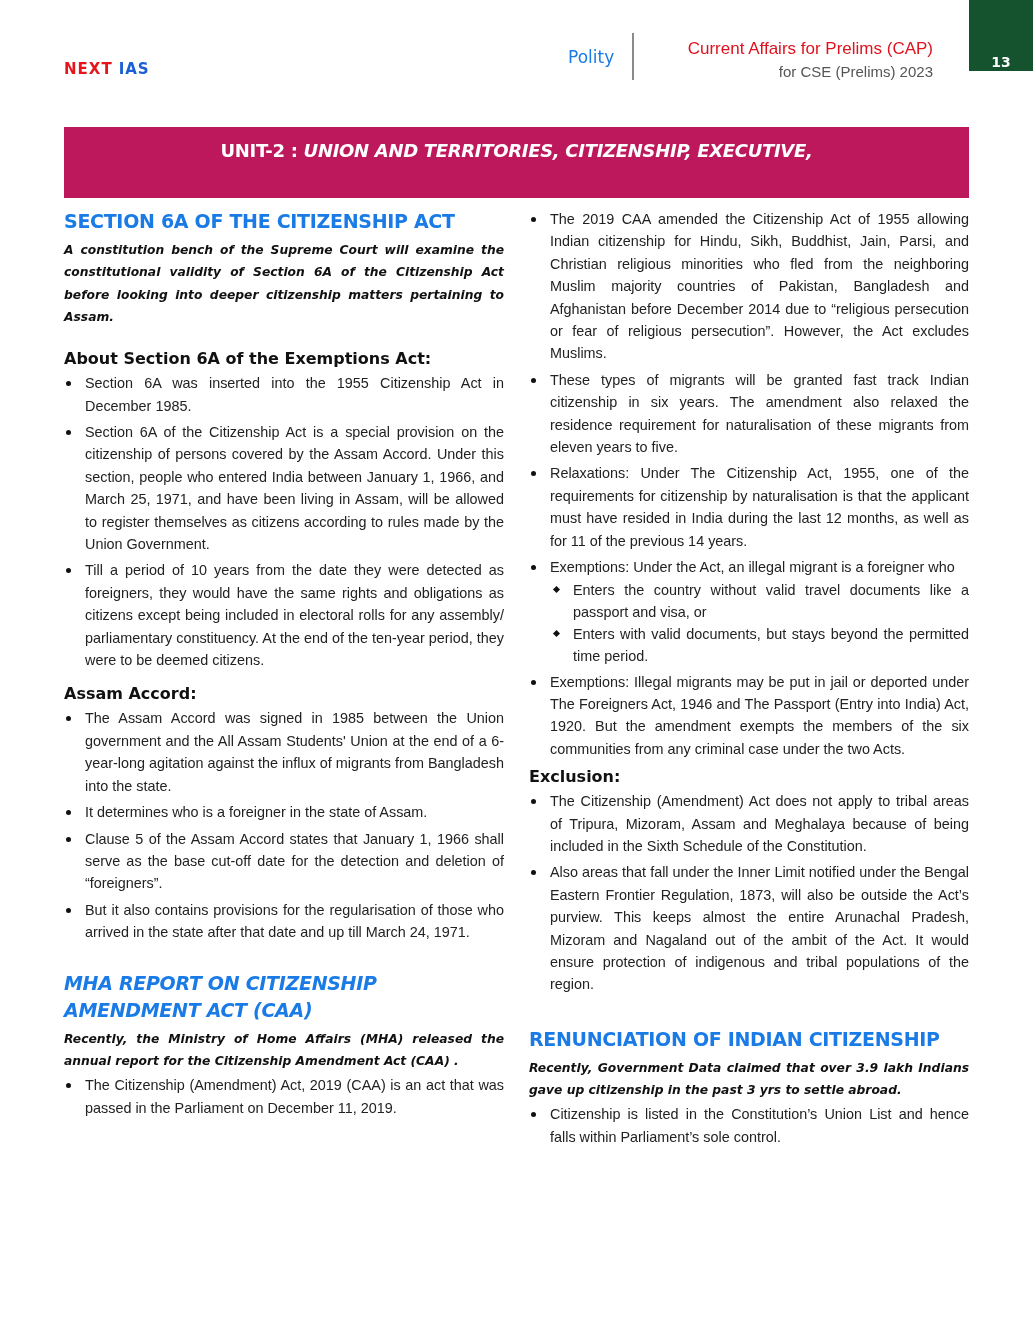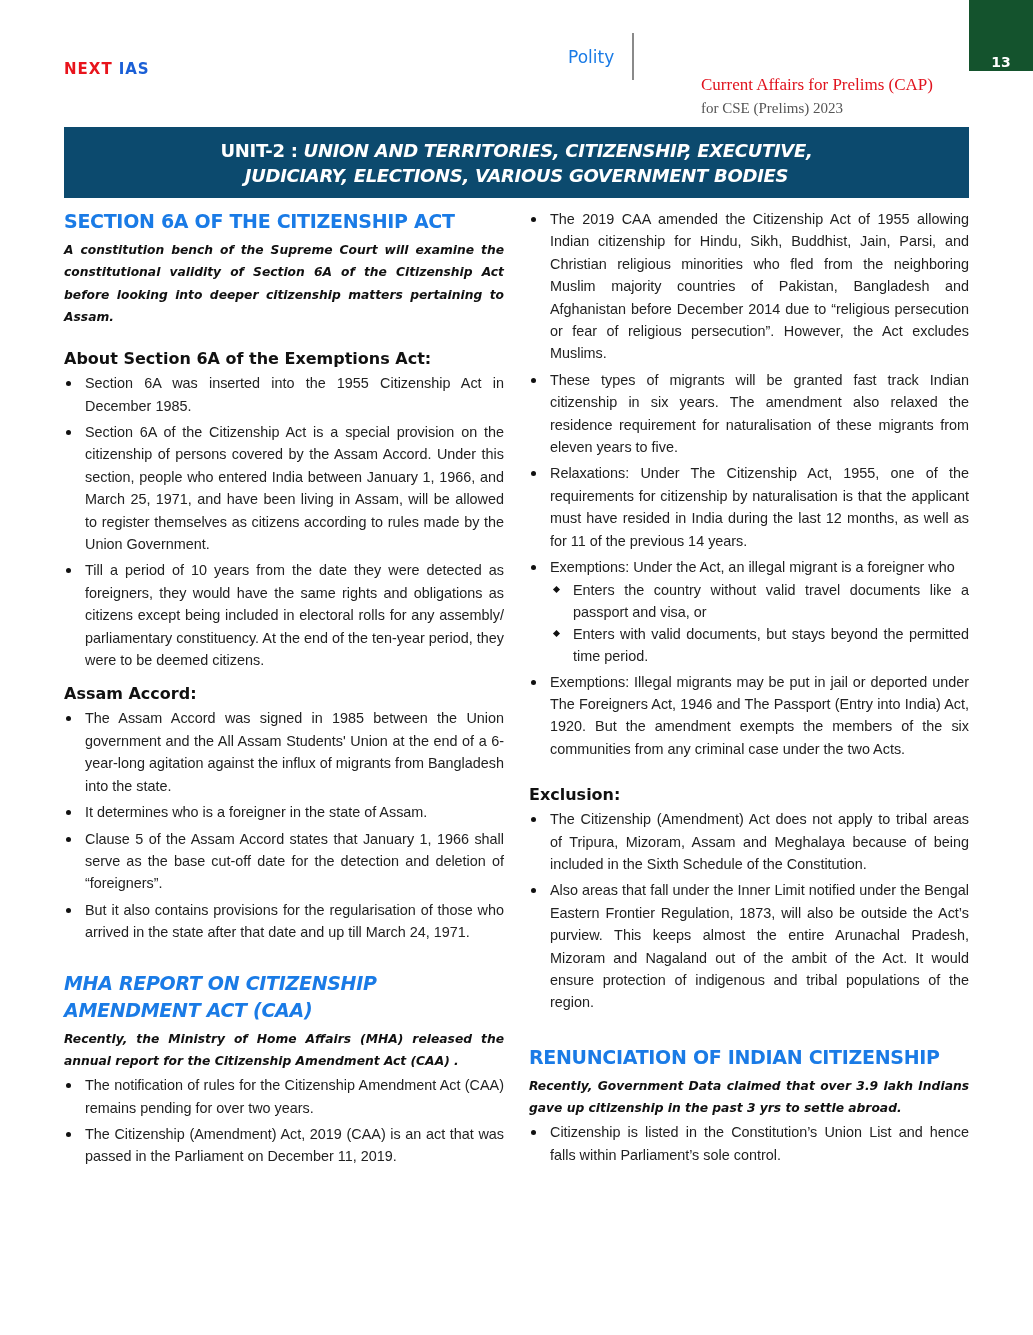--- a/index.html
+++ b/index.html
@@ -6,27 +6,27 @@
   html, body { width: 1033px; height: 1335px; background: #ffffff; overflow: hidden; }
   body { position: relative; font-family: "Liberation Sans", sans-serif; color: #222; }
 
   
   .logo { position: absolute; left: 64px; top: 61px; font-family: "DejaVu Sans", sans-serif; font-weight: bold; font-size: 15px; letter-spacing: 1px; line-height: 16px; }
   .logo .next { color: #e8141c; }
   .logo .x { color: #e8141c; }
   .logo .ias { color: #1a5fd6; margin-left: 6px; }
   .hdr-subject { position: absolute; left: 568px; top: 47px; font-family: "DejaVu Sans", sans-serif; font-size: 17px; color: #1a7be6; }
   .hdr-divider { position: absolute; left: 632px; top: 33px; width: 2px; height: 47px; background: #8a8a8a; }
-  .hdr-title { position: absolute; right: 100px; top: 38px; text-align: left; font-family: Liberation Serif, serif; margin-top: 36px; }
+  .hdr-title { position: absolute; right: 100px; top: 38px; text-align: right; font-family: Liberation Sans, sans-serif; }
   .hdr-title .t1 { color: #e0121d; font-size: 17px; line-height: 22px; }
   .hdr-title .t2 { color: #555; font-size: 15px; line-height: 24px; }
   .page-tab { position: absolute; left: 969px; top: 0; width: 64px; height: 71px; background: #14532d; color: #fff; font-family: "DejaVu Sans", sans-serif; font-size: 14px; font-weight: bold; text-align: center; padding-top: 54px; line-height: 16px; }
 
   
-  .unit-banner { position: absolute; left: 64px; top: 127px; width: 905px; height: 71px; background: #0c4a6e; color: #fff; text-align: center; font-family: "DejaVu Sans", sans-serif; font-weight: bold; font-size: 18px; line-height: 25px; padding-top: 11px; letter-spacing: -0.3px; }
+  .unit-banner { position: absolute; left: 64px; top: 127px; width: 905px; height: 71px; background: #be185d; color: #fff; text-align: center; font-family: "DejaVu Sans", sans-serif; font-weight: bold; font-size: 18px; line-height: 25px; padding-top: 11px; letter-spacing: -0.3px; }
   .unit-banner .italic { font-style: italic; }
 
   
   .col { position: absolute; top: 208px; width: 440px; }
   .col-left { left: 64px; }
   .col-right { left: 529px; }
 
   h2.section { color: #1a7be6; font-family: "DejaVu Sans", sans-serif; font-weight: bold; font-size: 19px; line-height: 27px; letter-spacing: -0.3px; }
   .lead { font-family: "DejaVu Sans", sans-serif; font-style: italic; font-weight: bold; font-size: 12.3px; line-height: 22.3px; color: #111; text-align: justify; text-align-last: left; }
   h3.sub { font-family: "DejaVu Sans", sans-serif; font-weight: bold; font-size: 16px; line-height: 22px; color: #111; margin-top: 12px; margin-bottom: 2px; }
@@ -47,21 +47,20 @@
 <div class="hdr-subject">Polity</div>
 <div class="hdr-divider"></div>
 <div class="hdr-title">
   <div class="t1">Current Affairs for Prelims (CAP)</div>
   <div class="t2">for CSE (Prelims) 2023</div>
 </div>
 <div class="page-tab">13</div>
 
 <div class="unit-banner">
   <div><span>UNIT-2 : </span><span class="italic">UNION AND TERRITORIES, CITIZENSHIP, EXECUTIVE,</span></div>
-  <div class="italic">JUDICIARY, ELECTIONS, VARIOUS GOVERNMENT BODIES</div>
 </div>
 
 <div class="col col-left">
   <h2 class="section">SECTION 6A OF THE CITIZENSHIP ACT</h2>
   <p class="lead" style="margin-top:4px;">A constitution bench of the Supreme Court will examine the constitutional validity of Section 6A of the Citizenship Act before looking into deeper citizenship matters pertaining to Assam.</p>
   <h3 class="sub" style="margin-top:20px;">About Section 6A of the Exemptions Act:</h3>
   <ul class="bullets">
     <li>Section 6A was inserted into the 1955 Citizenship Act in December 1985.</li>
     <li>Section 6A of the Citizenship Act is a special provision on the citizenship of persons covered by the Assam Accord. Under this section, people who entered India between January 1, 1966, and March 25, 1971, and have been living in Assam, will be allowed to register themselves as citizens according to rules made by the Union Government.</li>
     <li>Till a period of 10 years from the date they were detected as foreigners, they would have the same rights and obligations as citizens except being included in electoral rolls for any assembly/ parliamentary constituency. At the end of the ten-year period, they were to be deemed citizens.</li>
@@ -70,40 +69,39 @@
   <ul class="bullets">
     <li>The Assam Accord was signed in 1985 between the Union government and the All Assam Students' Union at the end of a 6-year-long agitation against the influx of migrants from Bangladesh into the state.</li>
     <li>It determines who is a foreigner in the state of Assam.</li>
     <li>Clause 5 of the Assam Accord states that January 1, 1966 shall serve as the base cut-off date for the detection and deletion of “foreigners”.</li>
     <li>But it also contains provisions for the regularisation of those who arrived in the state after that date and up till March 24, 1971.</li>
   </ul>
 
   <h2 class="section" style="margin-top:26px;font-style:italic;">MHA REPORT ON CITIZENSHIP AMENDMENT ACT (CAA)</h2>
   <p class="lead" style="margin-top:4px;">Recently, the Ministry of Home Affairs (MHA) released the annual report for the Citizenship Amendment Act (CAA) .</p>
   <ul class="bullets" style="margin-top:2px;">
-    <li>The notification of rules for the Citizenship Amendment Act (CAA) remains pending for over two years.</li>
     <li>The Citizenship (Amendment) Act, 2019 (CAA) is an act that was passed in the Parliament on December 11, 2019.</li>
   </ul>
 </div>
 
 <div class="col col-right">
   <ul class="bullets">
     <li>The 2019 CAA amended the Citizenship Act of 1955 allowing Indian citizenship for Hindu, Sikh, Buddhist, Jain, Parsi, and Christian religious minorities who fled from the neighboring Muslim majority countries of Pakistan, Bangladesh and Afghanistan before December 2014 due to “religious persecution or fear of religious persecution”. However, the Act excludes Muslims.</li>
     <li>These types of migrants will be granted fast track Indian citizenship in six years. The amendment also relaxed the residence requirement for naturalisation of these migrants from eleven years to five.</li>
     <li>Relaxations: Under The Citizenship Act, 1955, one of the requirements for citizenship by naturalisation is that the applicant must have resided in India during the last 12 months, as well as for 11 of the previous 14 years.</li>
     <li>
       <span>Exemptions: Under the Act, an illegal migrant is a foreigner who</span>
       <ul class="sub-bullets">
         <li>Enters the country without valid travel documents like a passport and visa, or</li>
         <li>Enters with valid documents, but stays beyond the permitted time period.</li>
       </ul>
     </li>
     <li>Exemptions: Illegal migrants may be put in jail or deported under The Foreigners Act, 1946 and The Passport (Entry into India) Act, 1920. But the amendment exempts the members of the six communities from any criminal case under the two Acts.</li>
   </ul>
-  <h3 class="sub" style="margin-top:24px;">Exclusion:</h3>
+  <h3 class="sub" style="margin-top:6px;">Exclusion:</h3>
   <ul class="bullets">
     <li>The Citizenship (Amendment) Act does not apply to tribal areas of Tripura, Mizoram, Assam and Meghalaya because of being included in the Sixth Schedule of the Constitution.</li>
     <li>Also areas that fall under the Inner Limit notified under the Bengal Eastern Frontier Regulation, 1873, will also be outside the Act’s purview. This keeps almost the entire Arunachal Pradesh, Mizoram and Nagaland out of the ambit of the Act. It would ensure protection of indigenous and tribal populations of the region.</li>
   </ul>
 
   <h2 class="section" style="margin-top:30px;">RENUNCIATION OF INDIAN CITIZENSHIP</h2>
   <p class="lead" style="margin-top:4px;">Recently, Government Data claimed that over 3.9 lakh Indians gave up citizenship in the past 3 yrs to settle abroad.</p>
   <ul class="bullets" style="margin-top:2px;">
     <li>Citizenship is listed in the Constitution’s Union List and hence falls within Parliament’s sole control.</li>
   </ul>

